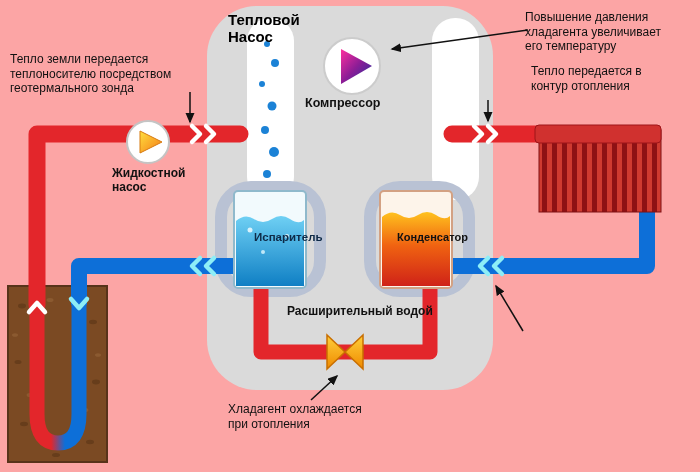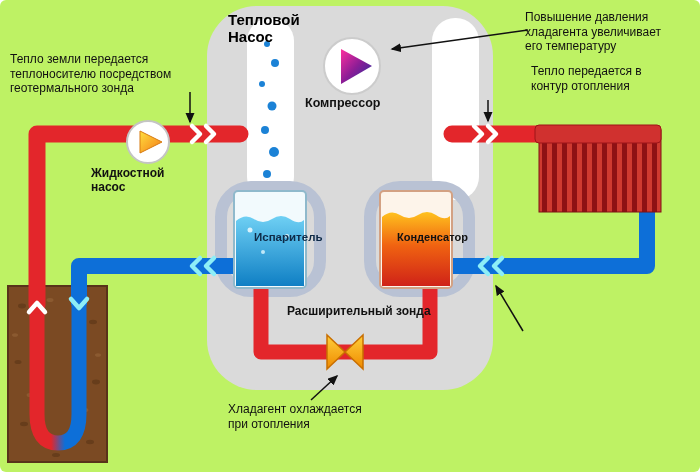--- a/index.html
+++ b/index.html
@@ -1,17 +1,17 @@
 <!DOCTYPE html>
 <html><head>
 <meta charset="utf-8">
 <style>
   html,body{margin:0;padding:0;background:#fff;}
-  #stage{position:relative;width:700px;height:472px;background:#bef264;overflow:hidden;
-         font-family:"Liberation Sans",sans-serif;border-radius:6px;}
+  #stage{position:relative;width:700px;height:472px;background:#fca5a5;overflow:hidden;
+         font-family:"Liberation Sans",sans-serif;}
   .abs{position:absolute;}
   .txt{font-size:12px;line-height:1.22;color:#111;}
   .lbl{font-weight:bold;color:#111;text-align:left;}
   .nowrap{white-space:nowrap;padding-left:20px;}
   #title{font-size:15px;font-weight:bold;line-height:1.12;color:#000;}
   svg.layer{position:absolute;left:0;top:0;}
 </style>
 </head>
 <body>
 
@@ -165,21 +165,21 @@
 
   <div class="abs txt" style="left:525px;top:10px;width:152px;">Повышение давления хладагента увеличивает его температуру</div>
 
   <div class="abs txt" style="left:531px;top:64px;width:150px;">Тепло передается в контур отопления</div>
 
 
   <div class="abs txt" style="left:228px;top:402px;width:156px;">Хладагент охлаждается при отопления</div>
 
   <div class="abs lbl" style="left:305px;top:96px;width:94px;font-size:12.5px;">Компрессор</div>
 
-  <div class="abs lbl" style="left:91px;top:166px;width:88px;font-size:12px;">Жидкостной насос</div>
+  <div class="abs lbl" style="left:112px;top:166px;width:88px;font-size:12px;">Жидкостной насос</div>
 
   <div class="abs lbl nowrap" style="left:234px;top:231px;width:72px;font-size:11.5px;color:#0e2a47;">Испаритель</div>
 
   <div class="abs lbl nowrap" style="left:377px;top:231px;width:78px;font-size:11px;">Конденсатор</div>
 
-  <div class="abs lbl nowrap" style="left:267px;top:304px;width:172px;font-size:12px;">Расширительный зонда</div>
+  <div class="abs lbl nowrap" style="left:267px;top:304px;width:172px;font-size:12px;">Расширительный водой</div>
 
 </div>
 
 </body></html>

